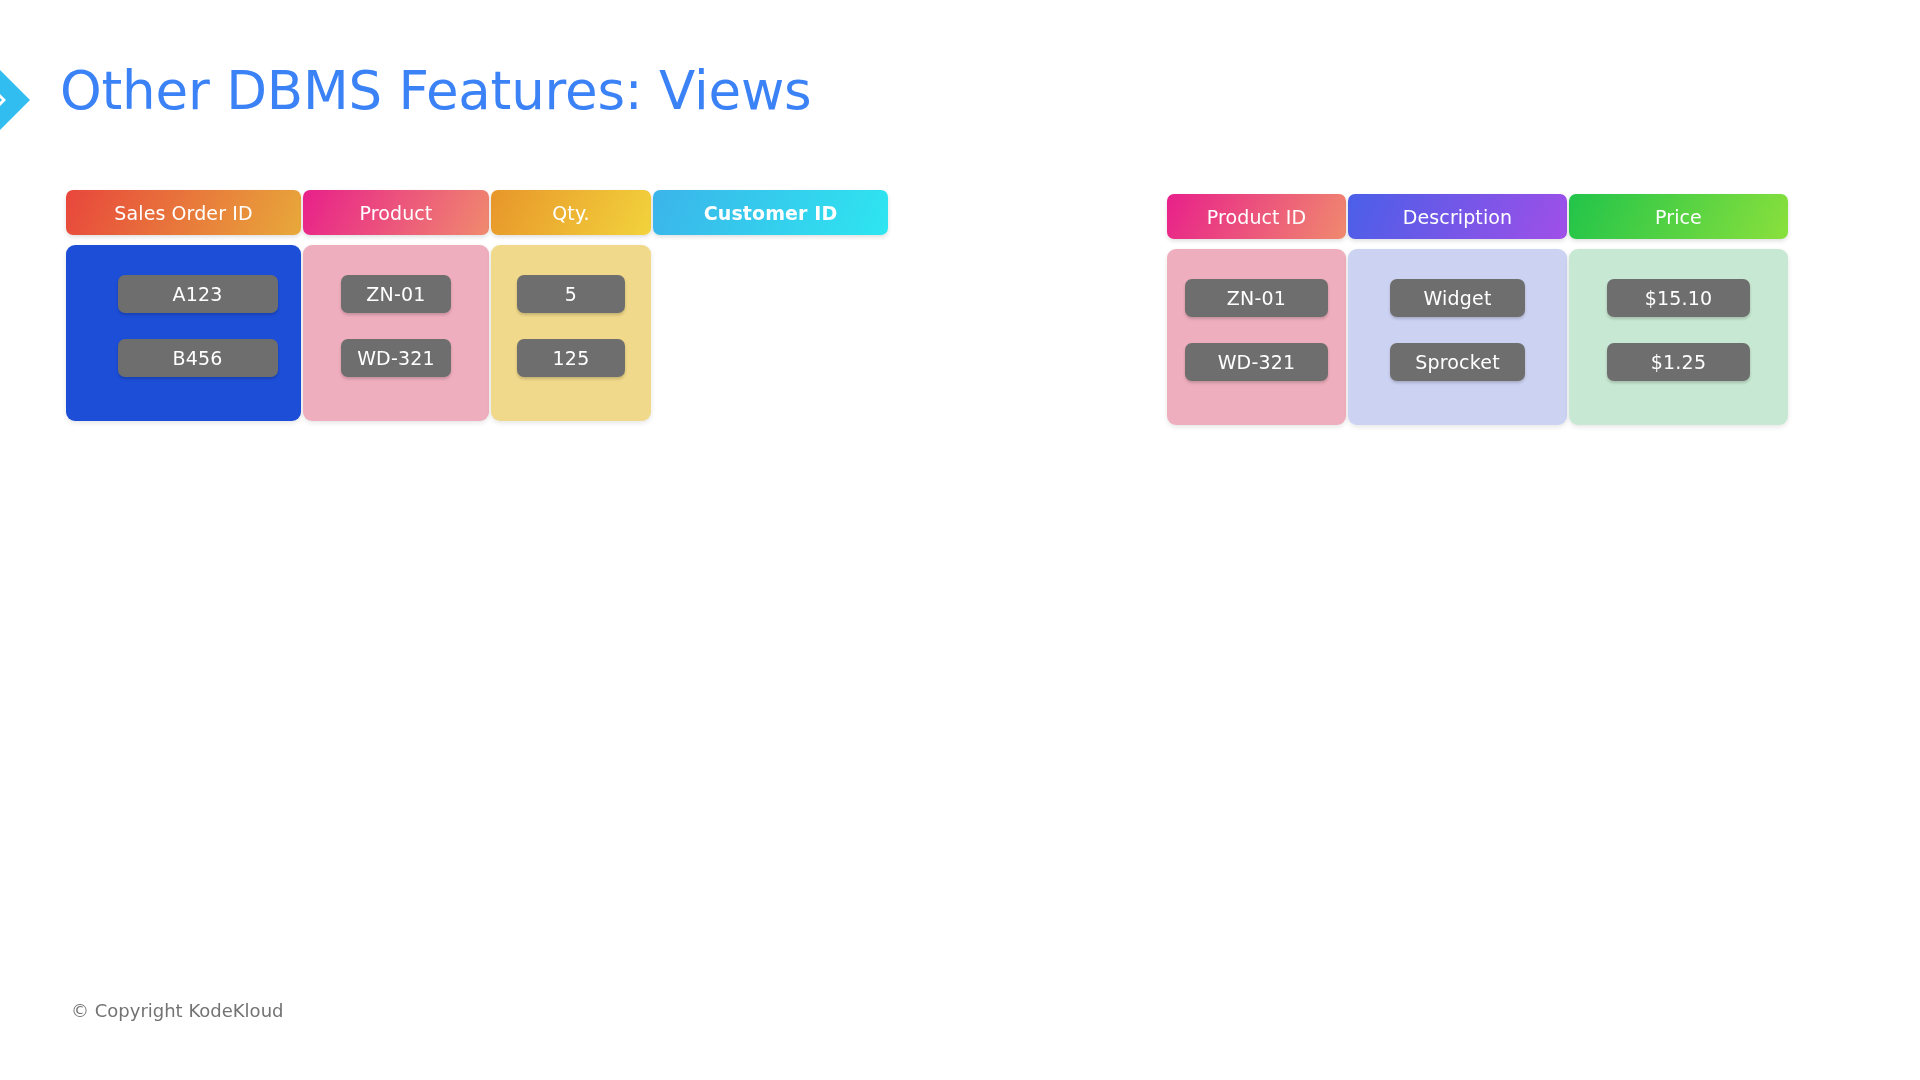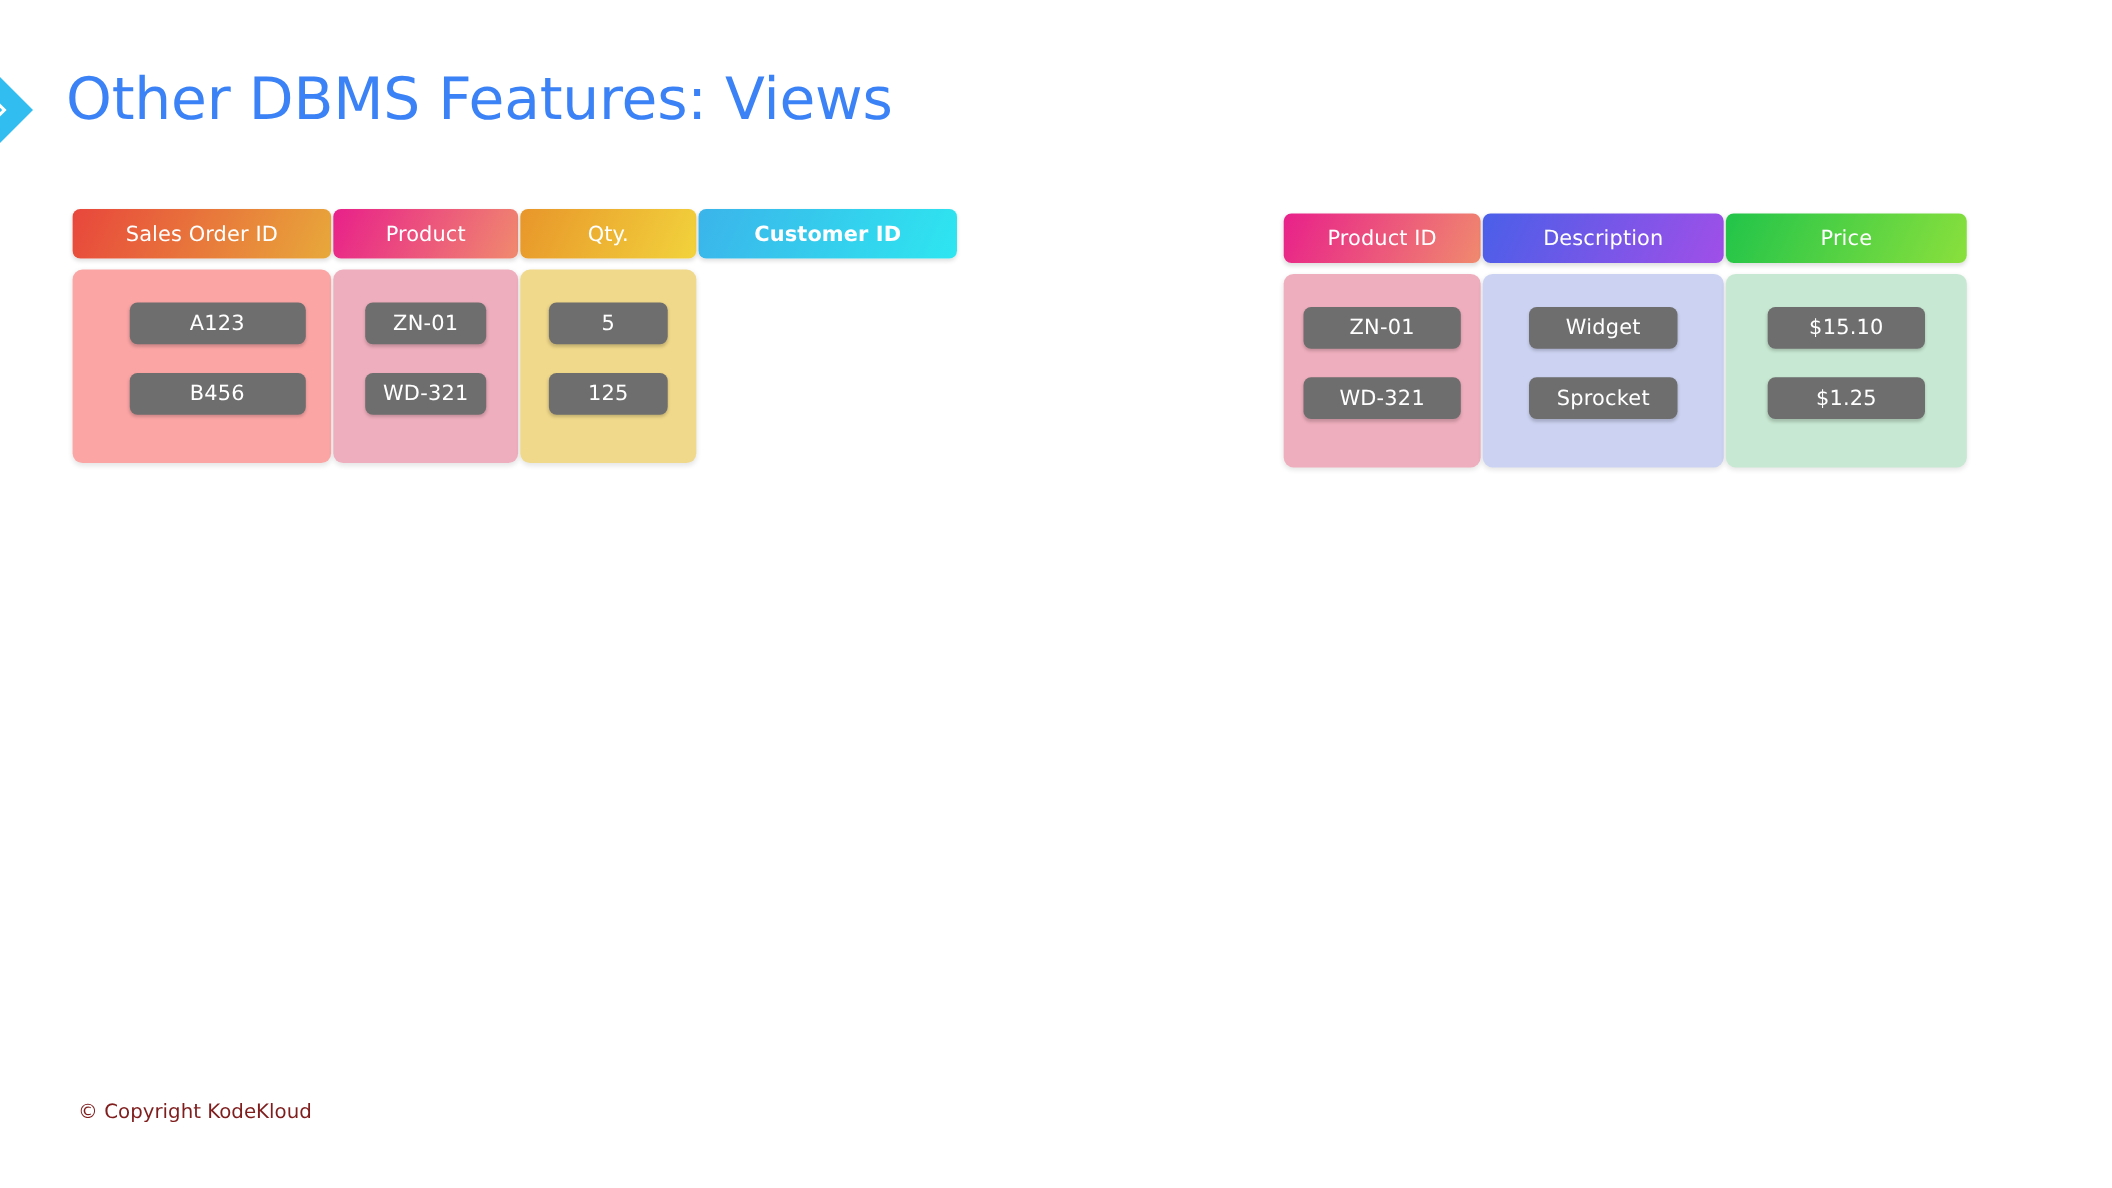--- a/index.html
+++ b/index.html
@@ -97,62 +97,62 @@
     font-weight: 400;
     letter-spacing: 0.2px;
     box-shadow: 0 2px 3px rgba(0,0,0,0.18);
     box-sizing: border-box;
     white-space: nowrap;
   }
 
   
   #table-sales .col-0 { width: 235px; }
   #table-sales .col-0 .cell-pill { width: 160px; }
-  #table-sales .col-1 { width: 168px; margin-left: 2px; }
+  #table-sales .col-1 { width: 186px; margin-left: 2px; }
   #table-sales .col-1 .cell-pill { width: 110px; }
   #table-sales .col-2 { width: 160px; margin-left: 2px; }
   #table-sales .col-2 .cell-pill { width: 108px; }
   #table-sales .col-3 { width: 235px; margin-left: 2px; }
   #table-sales .col-3 .cell-pill { width: 160px; }
 
   
   #table-product .col-0 { width: 179px; }
   #table-product .col-0 .cell-pill { width: 143px; }
   #table-product .col-1 { width: 219px; margin-left: 2px; }
   #table-product .col-1 .cell-pill { width: 135px; }
   #table-product .col-2 { width: 219px; margin-left: 2px; }
   #table-product .col-2 .cell-pill { width: 143px; }
 
   
   .footer-copyright {
     position: absolute;
     left: 71px;
     top: 1000px;
     font-size: 18px;
-    color: #7f1d1d;
+    color: #737373;
     font-weight: 400;
     white-space: nowrap;
   }
 </style>
 </head>
 <body>
 
 <div class="chevron-mark">
   <svg viewBox="0 0 68 88" xmlns="http://www.w3.org/2000/svg" aria-hidden="true">
     <polygon points="0,0 24,0 68,44 24,88 0,88 44,44" fill="#32bdf0"></polygon>
     <polygon points="-40,0 -4,0 40,44 -4,88 -40,88" fill="#32bdf0"></polygon>
   </svg>
 </div>
 
 <div class="slide-title">Other DBMS Features: Views</div>
 
 <div class="table-block" id="table-sales">
     <div class="table-column col-0">
       <div class="column-header" style="background: linear-gradient(115deg, rgb(232, 70, 60) 0%, rgb(232, 169, 58) 100%);">Sales Order ID</div>
-      <div class="column-body" style="background: #fca5a5; padding-left: 28px;">
+      <div class="column-body" style="background: #1d4ed8; padding-left: 28px;">
         <div class="cell-pill">A123</div>
         <div class="cell-pill">B456</div>
       </div>
     </div>
     <div class="table-column col-1">
       <div class="column-header" style="background: linear-gradient(115deg, rgb(232, 32, 138) 0%, rgb(240, 138, 110) 100%);">Product</div>
       <div class="column-body" style="background: rgb(239, 174, 189);">
         <div class="cell-pill">ZN-01</div>
         <div class="cell-pill">WD-321</div>
       </div>

